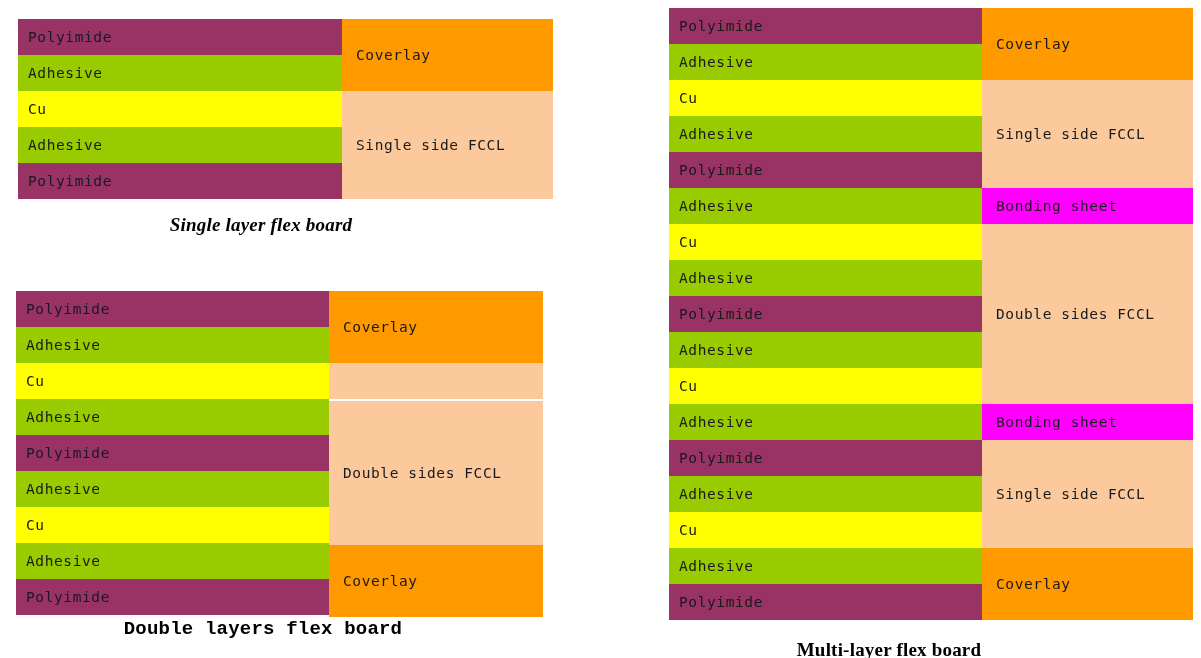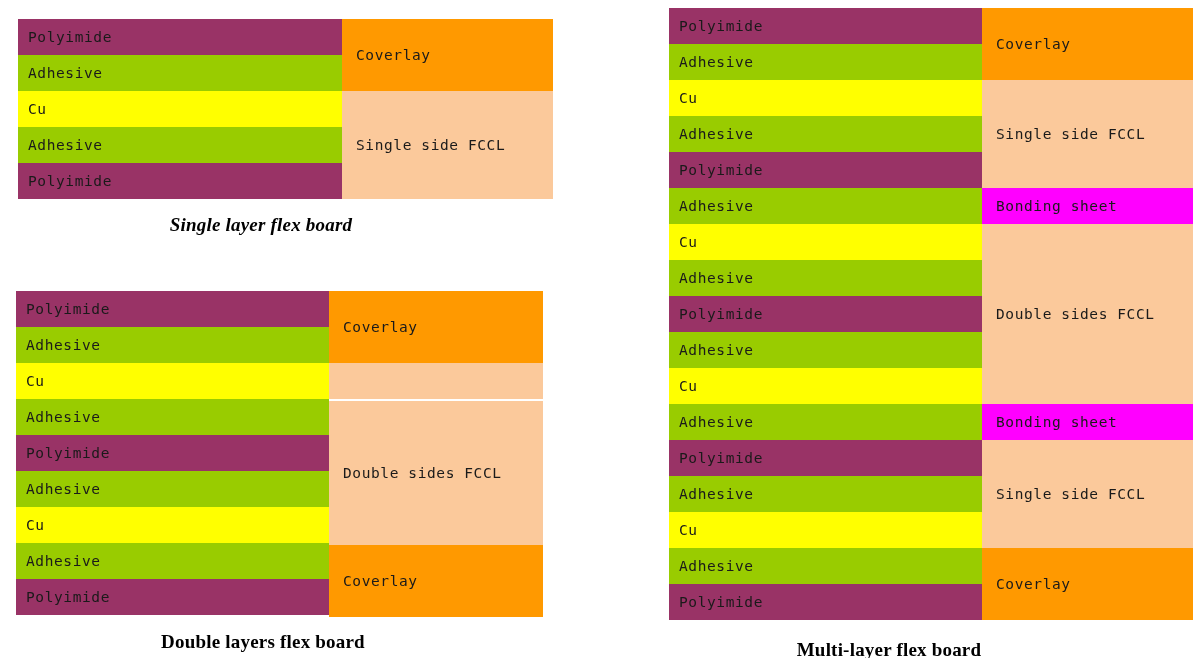--- a/index.html
+++ b/index.html
@@ -75,21 +75,21 @@
     height: 2px;
     background: #ffffff;
     flex: 0 0 auto;
   }
 
   
   #diagram-single      { left: 18px;  top: 19px;  width: 535px; height: 180px; }
   #caption-single      { left: 18px;  top: 214px; width: 486px; font-style: italic; }
 
   #diagram-double      { left: 16px;  top: 291px; width: 527px; height: 324px; }
-  #caption-double      { left: 16px;  top: 631px; width: 494px; }
+  #caption-double      { left: 16px;  top: 618px; width: 494px; font-family: Liberation Mono, monospace; }
 
   #diagram-multi       { left: 669px; top: 8px;   width: 524px; height: 612px; }
   #caption-multi       { left: 649px; top: 627px; width: 480px; margin-top: 12px; }
 </style>
 </head>
 <body>
 
 <div class="diagram" id="diagram-single">
   <div class="layer-col" style="width:324px">
       <div class="layer-row" style="background: rgb(153, 51, 102); height: 20%;">

